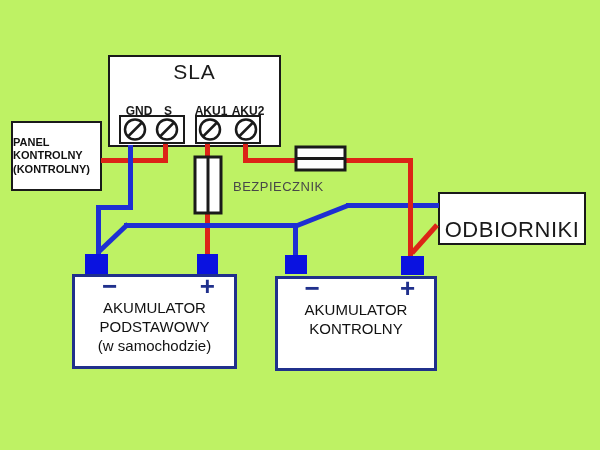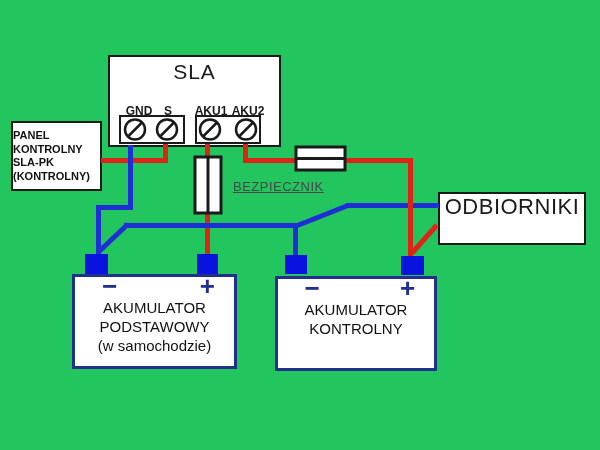--- a/index.html
+++ b/index.html
@@ -1,56 +1,55 @@
 <!DOCTYPE html>
 <html><head>
 <meta charset="utf-8">
 <style>
   html,body{margin:0;padding:0;background:#ffffff;}
-  .stage{position:relative;width:600px;height:450px;background:#22c55e;overflow:hidden;
+  .stage{position:relative;width:600px;height:450px;background:#bef264;overflow:hidden;
          font-family:"Liberation Sans","DejaVu Sans",sans-serif;}
   .box{position:absolute;background:#ffffff;border:2px solid #1a1a1a;box-sizing:border-box;}
   .sla-box{left:108px;top:55px;width:173px;height:92px;}
   .sla-title{position:absolute;top:3px;left:0;width:100%;text-align:center;
              font-size:21px;letter-spacing:1px;color:#1a1a1a;}
   .term-label{position:absolute;top:47px;transform:translateX(-50%);
               font-size:12px;font-weight:bold;color:#1a1a1a;white-space:nowrap;}
   .panel-box{left:11px;top:121px;width:91px;height:70px;display:flex;align-items:center;justify-content:center;}
   .panel-text{width:100%;font-size:11px;font-weight:bold;line-height:13.5px;color:#111;}
-  .odb-box{left:438px;top:192px;width:148px;height:53px;display:flex;align-items:flex-start;justify-content:center;}
+  .odb-box{left:438px;top:192px;width:148px;height:53px;display:flex;align-items:flex-end;justify-content:center;}
   .odb-text{font-size:22px;color:#1a1a1a;letter-spacing:0.5px;}
   .bat{position:absolute;background:#ffffff;border:3px solid #20308c;box-sizing:border-box;}
   .bat1{left:72px;top:274px;width:165px;height:95px;}
   .bat2{left:275px;top:276px;width:162px;height:95px;}
   .bat-sign{position:absolute;top:-4px;font-size:26px;font-weight:bold;color:#20308c;line-height:26px;}
   .sign-minus{left:17%;}
   .sign-plus{right:12%;}
   .bat-lines{position:absolute;top:21px;left:0;width:100%;text-align:center;
              font-size:15px;font-weight:normal;line-height:19px;color:#111;}
-  .fuse-label{position:absolute;left:233px;top:179px;font-size:13px;color:#484848;letter-spacing:0.5px;text-decoration:underline;}
+  .fuse-label{position:absolute;left:233px;top:179px;font-size:13px;color:#484848;letter-spacing:0.5px;}
   svg.overlay{position:absolute;left:0;top:0;pointer-events:none;}
 </style>
 </head>
 <body>
 
 <div class="stage">
 
   <div class="box sla-box">
     <div class="sla-title">SLA</div>
     <span class="term-label" style="left:29px">GND</span>
     <span class="term-label" style="left:58px">S</span>
     <span class="term-label" style="left:101px">AKU1</span>
     <span class="term-label" style="left:138px">AKU2</span>
   </div>
 
   <div class="box panel-box">
     <div class="panel-text">
       <div>PANEL</div>
       <div>KONTROLNY</div>
-      <div>SLA-PK</div>
       <div>(KONTROLNY)</div>
     </div>
   </div>
 
   <div class="fuse-label">BEZPIECZNIK</div>
 
   <div class="box odb-box">
     <div class="odb-text">ODBIORNIKI</div>
   </div>
 

